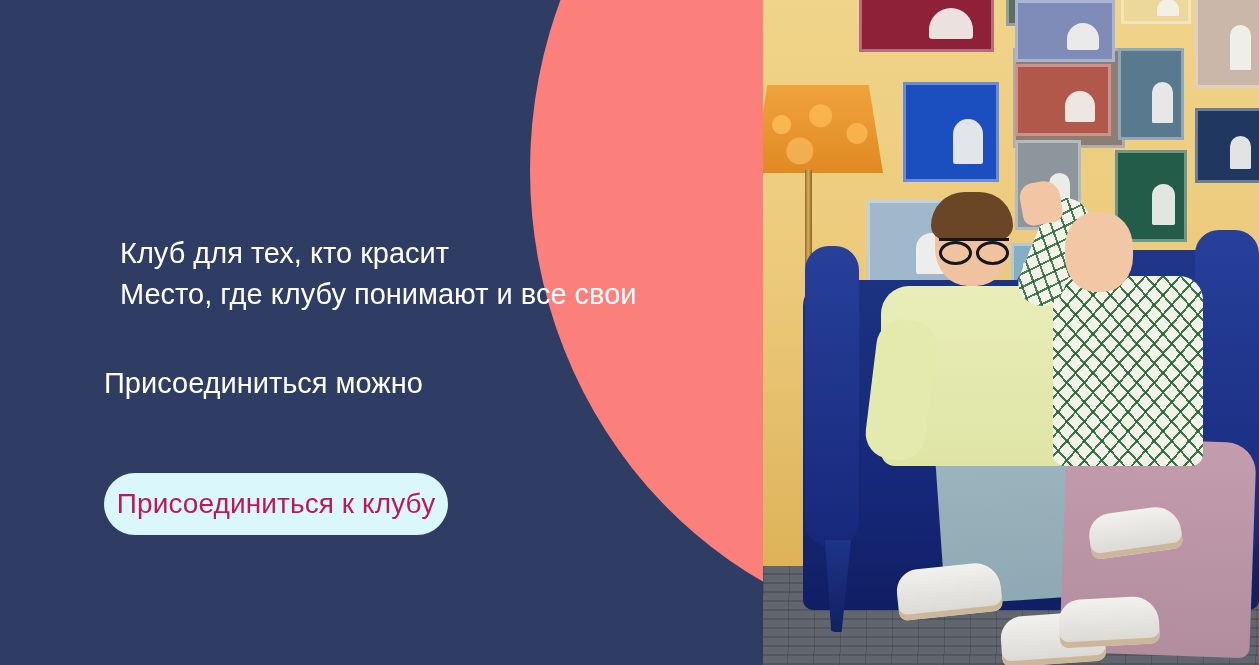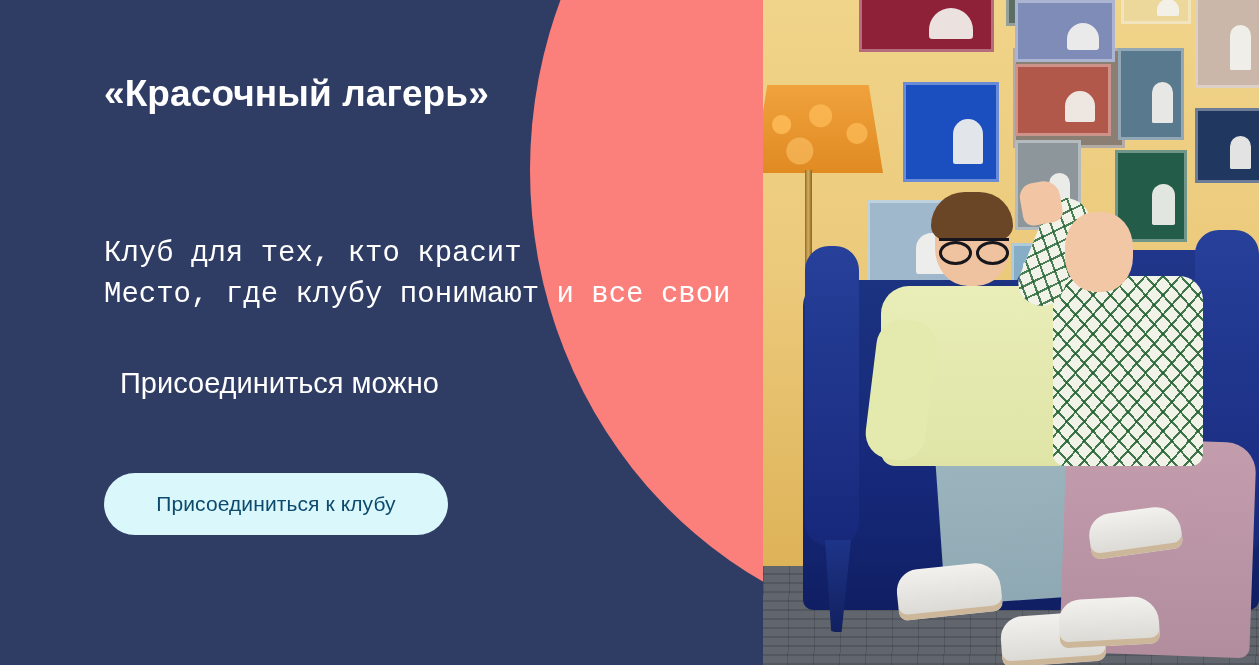--- a/index.html
+++ b/index.html
@@ -212,37 +212,37 @@
   }
   #headline { position:absolute; top:70px; left:104px; }
   #headline .l1{
     font-size:37px; font-weight:400; color:#ffffff;
     letter-spacing:.1px; line-height:1.28; white-space:nowrap;
   }
   #headline .l2{
     font-size:37px; font-weight:700; color:#ffffff;
     letter-spacing:.1px; line-height:1.28; white-space:nowrap;
   }
-  #subtitle { position:absolute; top:233px; left:104px;font-family:Liberation Mono, monospace; }
+  #subtitle { position:absolute; top:233px; left:120px; }
   #subtitle .s{
     font-size:29px; font-weight:400; color:#ffffff;
     line-height:1.42; white-space:nowrap;
   }
-  #notice { position:absolute; top:363px; left:120px; }
+  #notice { position:absolute; top:363px; left:104px; }
   #notice .s{
     font-size:29px; font-weight:400; color:#ffffff;
     line-height:1.42; white-space:nowrap;
   }
   #cta{
     position:absolute; top:473px; left:104px;
     width:344px; height:62px;
-    background:#daf7fb; color:#0c4a6e;
+    background:#daf7fb; color:#be185d;
     border:none; border-radius:31px;
     font-family:"Liberation Sans", sans-serif;
-    font-size:21px; font-weight:400;
+    font-size:28px; font-weight:400;
     cursor:pointer; letter-spacing:.1px;
   }
 </style>
 </head>
 <body>
 
 <div id="hero">
 
   <div id="coral-blob"></div>
 
@@ -324,21 +324,20 @@
     <div class="ph" id="w-head"></div>
     <div class="ph shoe" id="m-shoe1"></div>
     <div class="ph shoe" id="m-shoe2"></div>
     <div class="ph shoe" id="w-shoe1"></div>
     <div class="ph shoe" id="w-shoe2"></div>
   </div>
 
   <div id="content">
 
     <div id="headline">
-      <div class="l2">«Красочный лагерь»</div>
     </div>
 
     <div id="subtitle">
       <div class="s">Клуб для тех, кто красит</div>
       <div class="s">Место, где клубу понимают и все свои</div>
     </div>
 
     <div id="notice">
       <div class="s">Присоединиться можно</div>
     </div>

